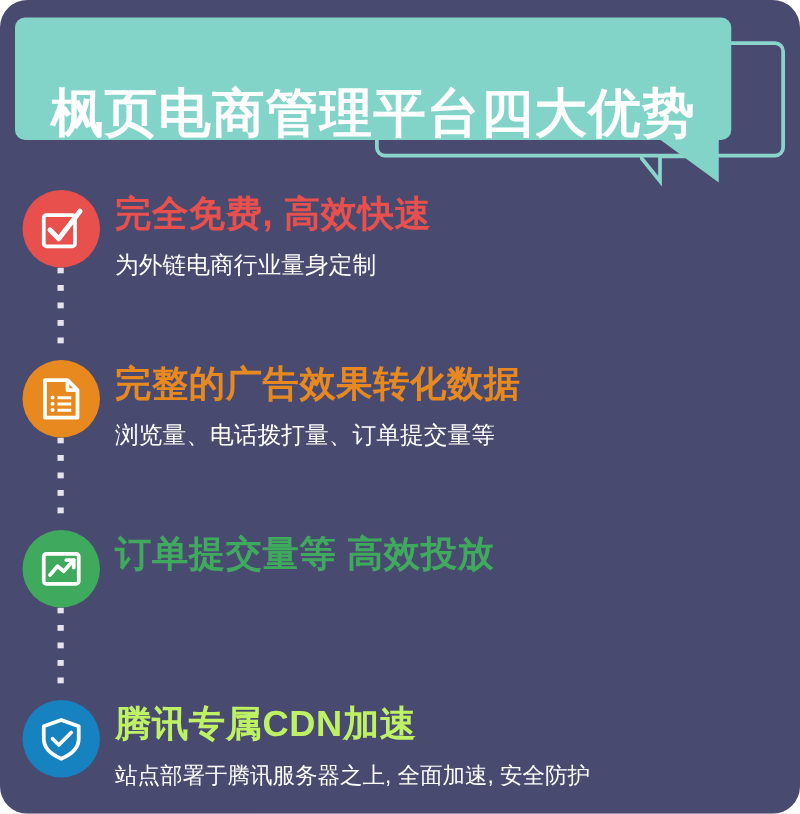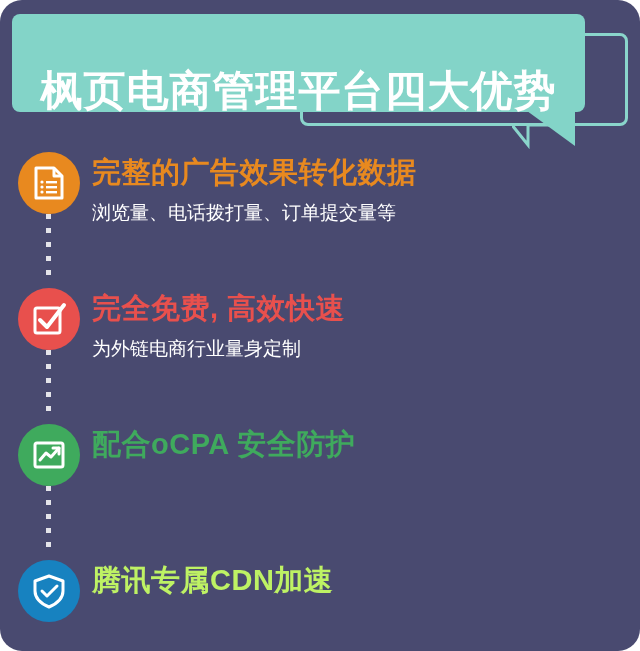--- a/index.html
+++ b/index.html
@@ -179,20 +179,36 @@
       </svg>
     </div>
 
     <h1 class="header-title">枫页电商管理平台四大优势</h1>
   </div>
 
   <div class="features">
 
     <div class="feature">
       <div class="connector"></div>
+      <div class="icon-circle" style="background:#e8504d;">
+        <span>
+          <svg width="40" height="40" viewBox="0 0 40 40">
+            <rect x="6" y="9" width="25" height="25" rx="2" fill="none" stroke="#ffffff" stroke-width="3"></rect>
+            <path d="M11 21 L18 28 L35 6" fill="none" stroke="#ffffff" stroke-width="4" stroke-linecap="round" stroke-linejoin="round"></path>
+          </svg>
+        </span>
+      </div>
+      <div class="feature-text">
+        <p class="feature-title" style="color:#e8504d;">完全免费, 高效快速</p>
+        <p class="feature-sub">为外链电商行业量身定制</p>
+      </div>
+    </div>
+
+    <div class="feature">
+      <div class="connector"></div>
       <div class="icon-circle" style="background:#e8891f;">
         <span>
           <svg width="38" height="38" viewBox="0 0 38 38">
             <path d="M6 4 H24 L32 12 V34 H6 Z" fill="none" stroke="#ffffff" stroke-width="3" stroke-linejoin="round"></path>
             <path d="M24 4 V12 H32" fill="none" stroke="#ffffff" stroke-width="3" stroke-linejoin="round"></path>
             <circle cx="12" cy="18" r="1.6" fill="#ffffff"></circle>
             <circle cx="12" cy="23" r="1.6" fill="#ffffff"></circle>
             <circle cx="12" cy="28" r="1.6" fill="#ffffff"></circle>
             <rect x="16" y="17" width="11" height="2.4" fill="#ffffff"></rect>
             <rect x="16" y="22" width="11" height="2.4" fill="#ffffff"></rect>
@@ -201,58 +217,43 @@
         </span>
       </div>
       <div class="feature-text">
         <p class="feature-title" style="color:#e8891f;">完整的广告效果转化数据</p>
         <p class="feature-sub">浏览量、电话拨打量、订单提交量等</p>
       </div>
     </div>
 
     <div class="feature">
       <div class="connector"></div>
-      <div class="icon-circle" style="background:#e8504d;">
-        <span>
-          <svg width="40" height="40" viewBox="0 0 40 40">
-            <rect x="6" y="9" width="25" height="25" rx="2" fill="none" stroke="#ffffff" stroke-width="3"></rect>
-            <path d="M11 21 L18 28 L35 6" fill="none" stroke="#ffffff" stroke-width="4" stroke-linecap="round" stroke-linejoin="round"></path>
-          </svg>
-        </span>
-      </div>
-      <div class="feature-text">
-        <p class="feature-title" style="color:#e8504d;">完全免费, 高效快速</p>
-        <p class="feature-sub">为外链电商行业量身定制</p>
-      </div>
-    </div>
-
-    <div class="feature">
-      <div class="connector"></div>
       <div class="icon-circle" style="background:#3faa5d;">
         <span>
           <svg width="38" height="38" viewBox="0 0 38 38">
             <rect x="5" y="7" width="28" height="24" rx="2" fill="none" stroke="#ffffff" stroke-width="3"></rect>
             <path d="M10 24 L16 17 L21 21 L29 12" fill="none" stroke="#ffffff" stroke-width="3" stroke-linecap="round" stroke-linejoin="round"></path>
             <path d="M23 12 H29 V18" fill="none" stroke="#ffffff" stroke-width="3" stroke-linecap="round" stroke-linejoin="round"></path>
           </svg>
         </span>
       </div>
       <div class="feature-text">
-        <p class="feature-title" style="color:#3faa5d;">配合oCPA 安全防护</p>
+        <p class="feature-title" style="color:#3faa5d;">订单提交量等 高效投放</p>
       </div>
     </div>
 
     <div class="feature">
       <div class="icon-circle" style="background:#1782c0;">
         <span>
           <svg width="38" height="38" viewBox="0 0 38 38">
             <path d="M19 4 L33 9 V19 C33 27 26 32 19 35 C12 32 5 27 5 19 V9 Z" fill="none" stroke="#ffffff" stroke-width="3" stroke-linejoin="round"></path>
             <path d="M12 19 L17 24 L27 14" fill="none" stroke="#ffffff" stroke-width="3" stroke-linecap="round" stroke-linejoin="round"></path>
           </svg>
         </span>
       </div>
       <div class="feature-text">
         <p class="feature-title" style="color:#bef264;">腾讯专属CDN加速</p>
+        <p class="feature-sub" style="font-size:18px;">站点部署于腾讯服务器之上, 全面加速, 安全防护</p>
       </div>
     </div>
 
   </div>
 </div>
 
 </body></html>

